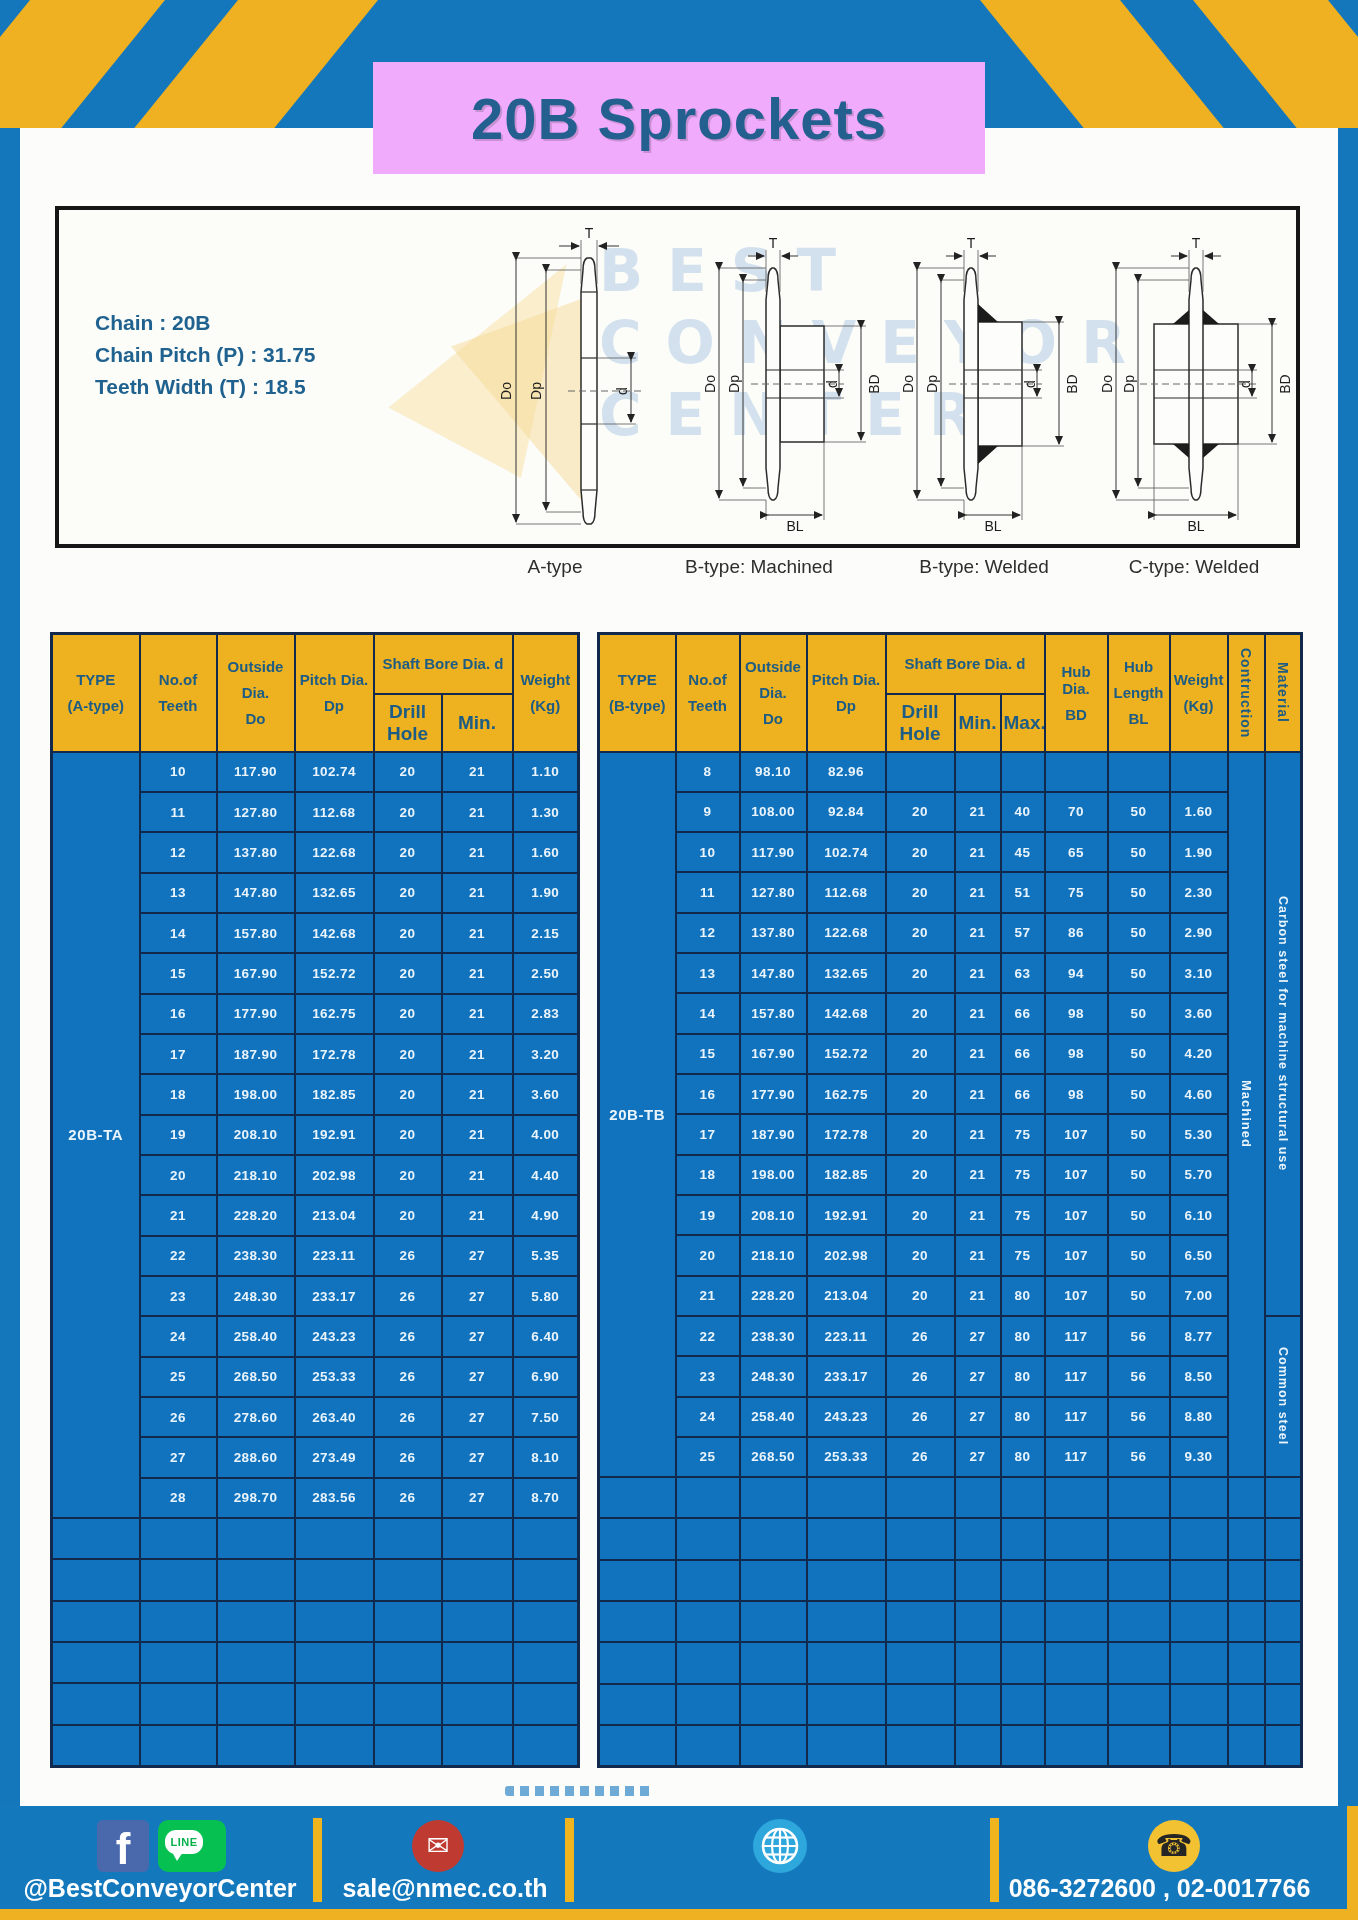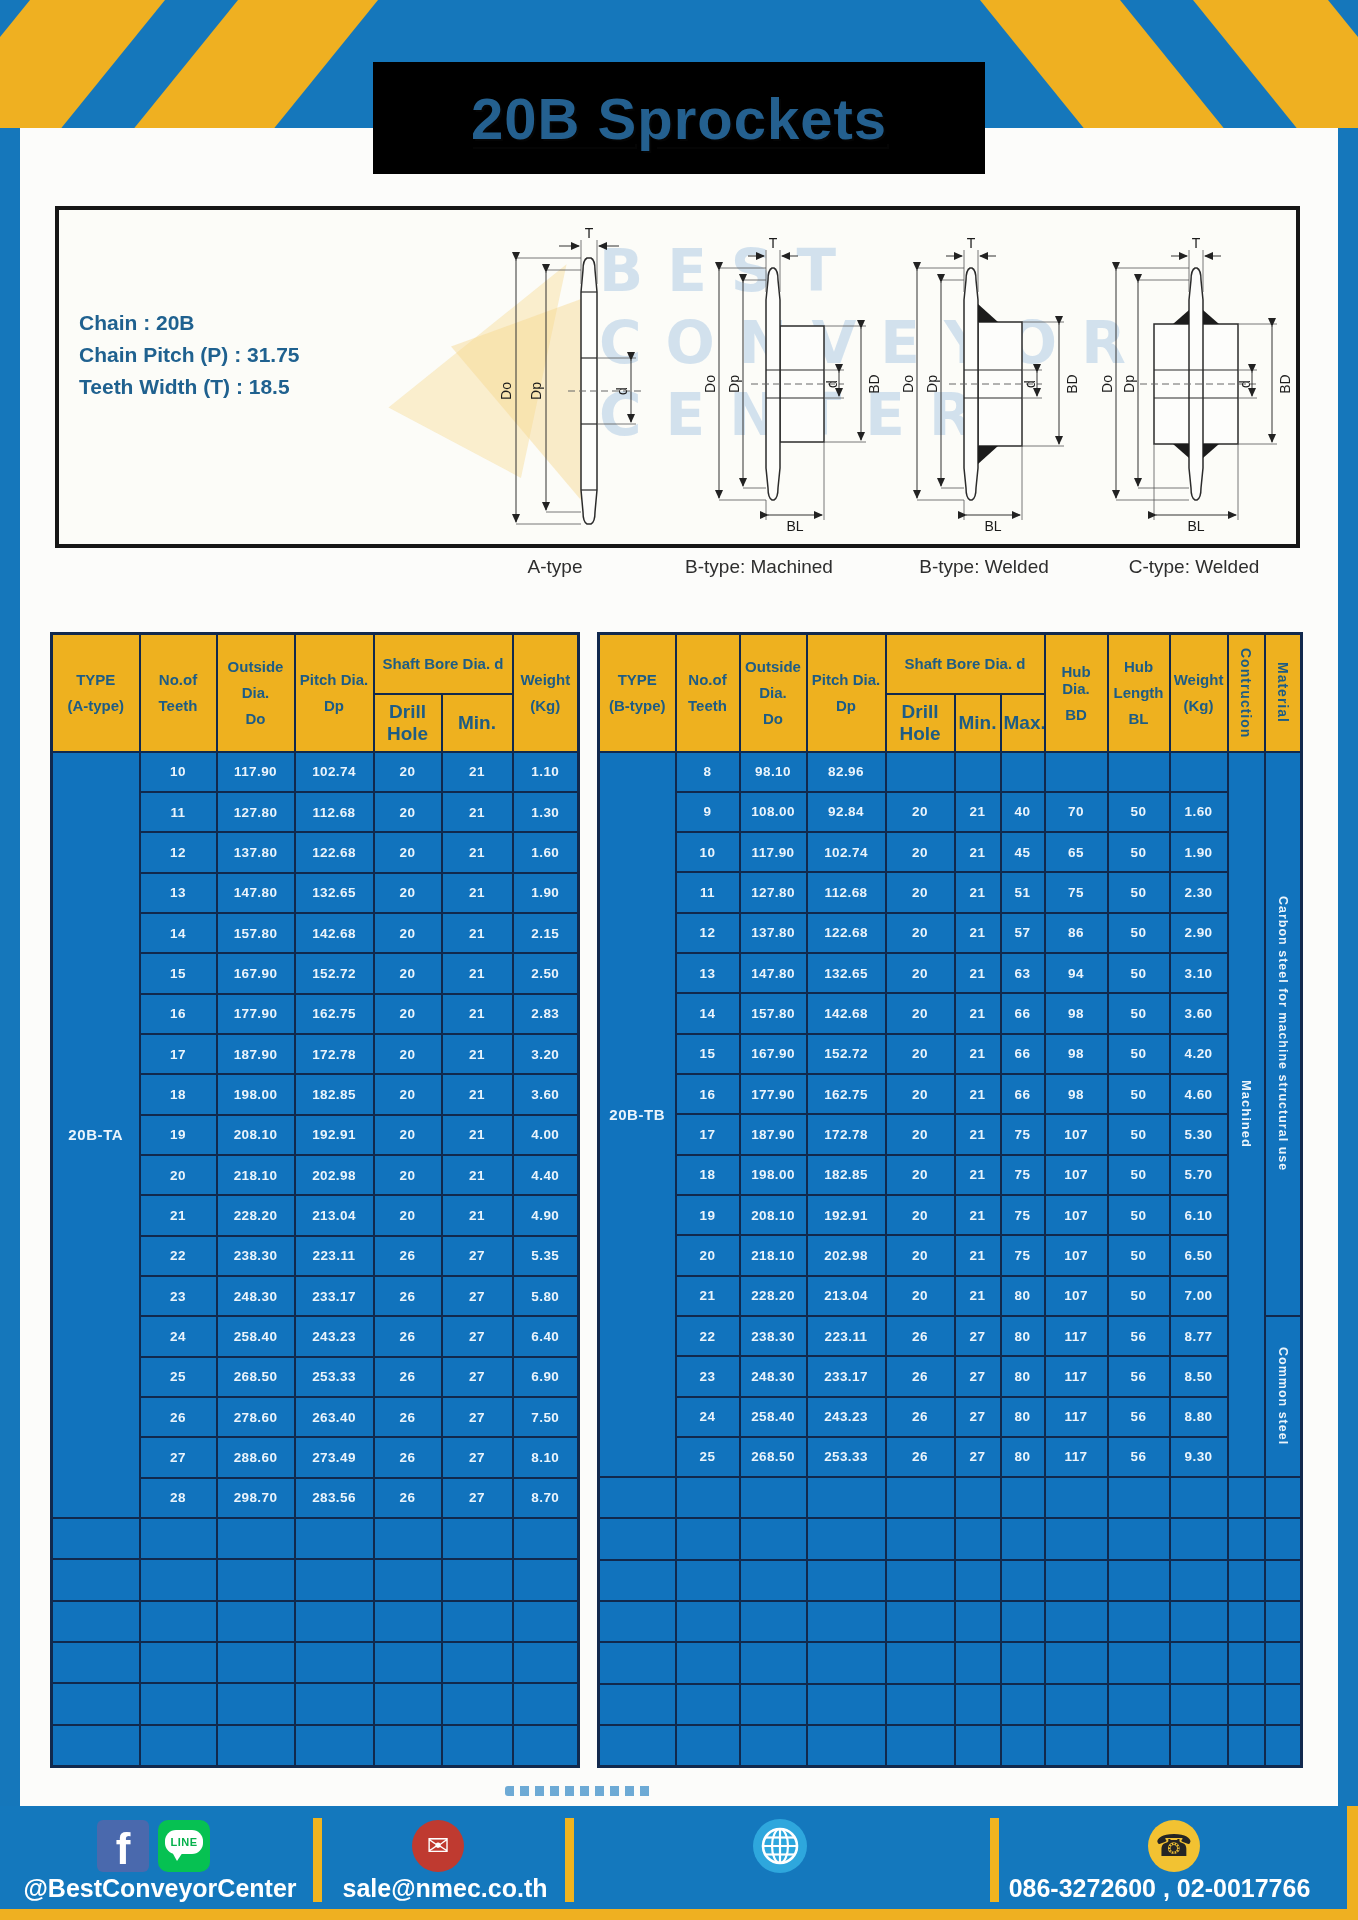--- a/index.html
+++ b/index.html
@@ -10,36 +10,36 @@
   
   .top-bar { position: absolute; left: 0; top: 0; width: 1358px; height: 128px; background: #1577bb; overflow: hidden; z-index: 1; }
   .stripe { position: absolute; top: 0; height: 128px; background: #efb021; transform-origin: top left; }
   .stripe.l1 { left: 30px;  width: 135px; transform: skewX(-39deg); }
   .stripe.l2 { left: 238px; width: 140px; transform: skewX(-39deg); }
   .stripe.r1 { right: 30px;  width: 135px; transform: skewX(39deg); transform-origin: top right; }
   .stripe.r2 { right: 238px; width: 140px; transform: skewX(39deg); transform-origin: top right; }
 
   .content-area { position: absolute; left: 20px; top: 128px; width: 1318px; height: 1678px; background: #fcfcfa; z-index: 2; }
 
-  .title-box { position: absolute; left: 373px; top: 62px; width: 612px; height: 112px; background: #000000; z-index: 3;
-               display: flex; align-items: center; justify-content: center; text-decoration: underline; }
+  .title-box { position: absolute; left: 373px; top: 62px; width: 612px; height: 112px; background: #f0abfc; z-index: 3;
+               display: flex; align-items: center; justify-content: center; }
   .title-box h1 { font-size: 58px; font-weight: 700; color: #24608f; letter-spacing: 1px; text-shadow: 2px 2px 0 rgba(30,30,30,.18); }
 
   
   .diagram-panel { position: absolute; left: 55px; top: 206px; width: 1245px; height: 342px; background: #fcfcf8;
                    border: 4px solid #161616; z-index: 3; }
   .watermark { position: absolute; left: 360px; top: 15px; width: 700px; height: 350px; z-index: 0; pointer-events: none; }
   .wm-swoosh { position: absolute; width: 0; height: 0; opacity: .5; }
   .wm-swoosh.s1 { left: 10px; top: 20px; border-left: 90px solid transparent; border-right: 60px solid transparent; border-bottom: 210px solid #f7dfa2; transform: rotate(28deg); }
   .wm-swoosh.s2 { left: 60px; top: 90px; border-left: 70px solid transparent; border-right: 80px solid transparent; border-top: 190px solid #f6d88e; transform: rotate(-20deg); opacity:.45; }
   .wm-text { position: absolute; left: 180px; top: 10px; }
   .wm-text div { font-size: 58px; font-weight: 800; color: #aac8e4; opacity: .5; letter-spacing: 24px; line-height: 72px; font-family: "DejaVu Sans", sans-serif; }
 
   .specs { position: absolute; left: 20px; top: 97px; z-index: 2; }
-  .specs div { font-size: 21px; font-weight: 700; color: #1f618f; line-height: 32px; white-space: nowrap; }
+  .specs div { font-size: 21px; font-weight: 700; color: #1f618f; line-height: 32px; white-space: nowrap; margin-left: 16px; }
 
   .diag { position: absolute; z-index: 1; }
   .diag-a  { left: 425px; top: 16px; }
   .diag-bm { left: 640px; top: 24px; }
   .diag-bw { left: 838px; top: 24px; }
   .diag-cw { left: 1037px; top: 24px; }
   .caption { position: absolute; top: 346px; z-index: 2; font-size: 19px; color: #2e2e2e; text-align: center; width: 220px; }
   .cap-a  { left: 386px; }
   .cap-bm { left: 590px; }
   .cap-bw { left: 815px; }
@@ -67,21 +67,21 @@
 
   .dots-artifact { position: absolute; left: 505px; top: 1786px; width: 150px; height: 10px; z-index: 4; opacity: .75; border-radius: 3px;
                    background: repeating-linear-gradient(90deg, #3e8fc9 0 9px, transparent 9px 15px); }
 
   
   .footer { position: absolute; left: 0; top: 1806px; width: 1358px; height: 114px; background: #1478bd; z-index: 5; }
   .f-label { position: absolute; top: 68px; color: #ffffff; font-size: 25px; font-weight: 700; text-align: center; white-space: nowrap; }
   .f-div { position: absolute; top: 12px; width: 9px; height: 84px; background: #f0b41f; }
   .fb-icon { position: absolute; left: 97px; top: 14px; width: 52px; height: 52px; background: #4a69ad; border-radius: 6px;
              color: #fff; font-size: 44px; font-weight: 700; text-align: center; line-height: 58px; overflow: hidden; }
-  .line-icon { position: absolute; left: 158px; top: 14px; width: 52px; height: 52px; background: #06c152; border-radius: 10px; }
+  .line-icon { position: absolute; left: 158px; top: 14px; width: 68px; height: 52px; background: #06c152; border-radius: 10px; }
   .line-bubble { position: absolute; left: 7px; top: 10px; width: 38px; height: 24px; background: #fff; border-radius: 11px;
                  color: #06b14c; font-size: 11px; font-weight: 800; text-align: center; line-height: 24px; letter-spacing: .5px; }
   .line-tail { position: absolute; left: 14px; top: 32px; width: 0; height: 0; border-left: 5px solid transparent; border-right: 6px solid transparent; border-top: 9px solid #fff; }
   .email-icon { position: absolute; left: 412px; top: 14px; width: 52px; height: 52px; background: #bf3a30; border-radius: 50%;
                 color: #fff; font-size: 27px; text-align: center; line-height: 52px; }
   .globe-icon { position: absolute; left: 752px; top: 12px; width: 56px; height: 56px; }
   .phone-icon { position: absolute; left: 1148px; top: 14px; width: 52px; height: 52px; background: #f2c232; border-radius: 50%;
                 color: #252525; font-size: 30px; text-align: center; line-height: 52px; }
   .bottom-strip { position: absolute; left: 0; bottom: 0; width: 1358px; height: 11px; background: #efb021; z-index: 6; }
   .right-strip { position: absolute; right: 0; top: 1806px; width: 11px; height: 114px; background: #efb021; z-index: 6; }

